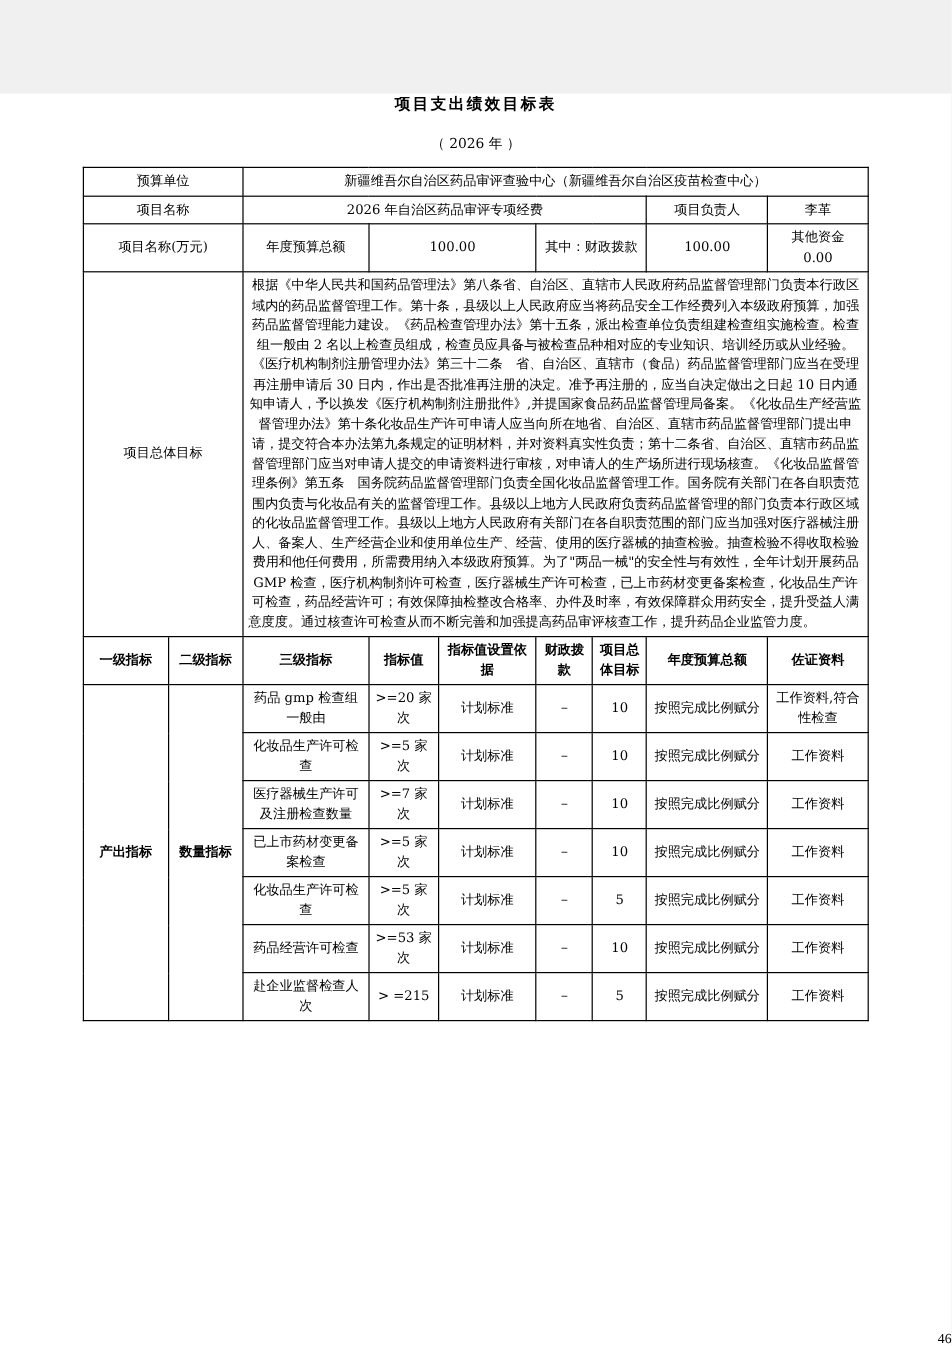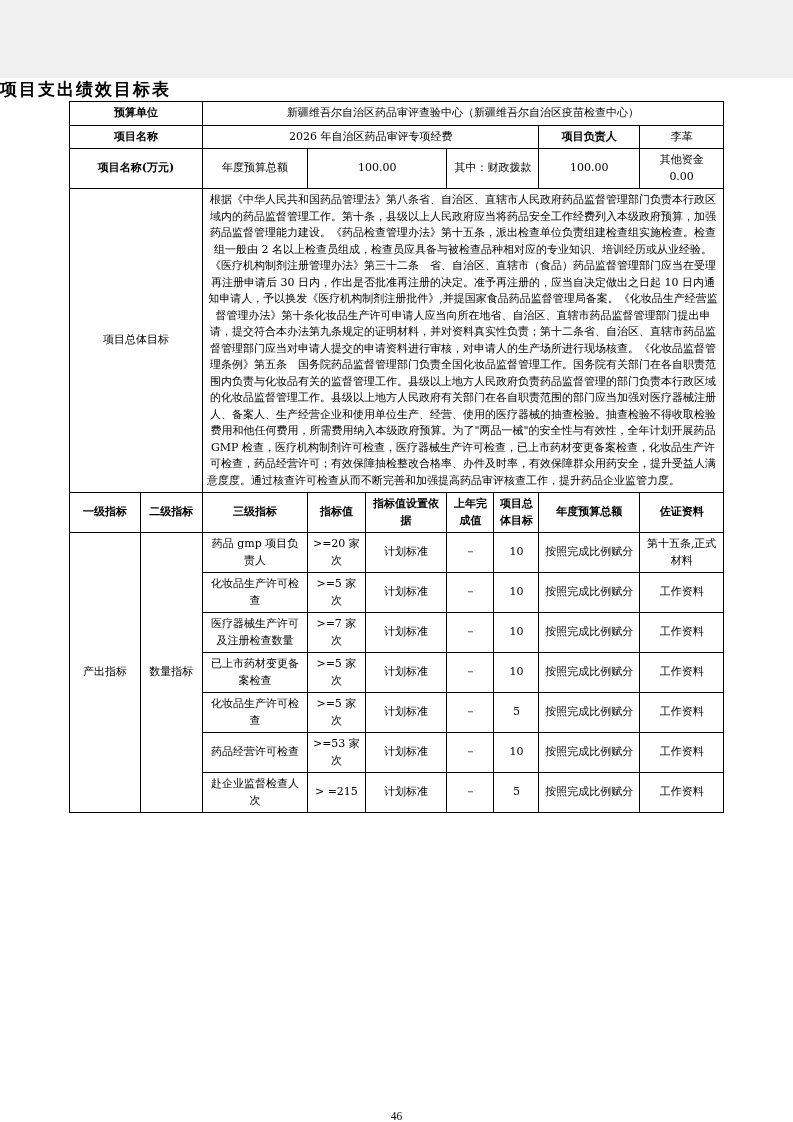--- a/index.html
+++ b/index.html
@@ -11,21 +11,22 @@
     width: 793px;
     height: 1122px;
     background: #ffffff;
     margin: 0 auto;
     position: relative;
     box-sizing: border-box;
     font-family: "DejaVu Serif", "Liberation Serif", serif;
     color: #000;
   }
   .doc-title {
-    font-size: 17px;
+    text-align: center;
+    font-size: 13px;
     font-weight: bold;
     letter-spacing: 2px;
     margin-top: 78px;
     font-family: "DejaVu Serif", "Liberation Serif", serif;
   }
   .doc-year {
     text-align: center;
     font-size: 11.5px;
     margin-top: 16px;
     margin-bottom: 12px;
@@ -38,21 +39,21 @@
   }
   table.main td {
     border: 1px solid #000;
     padding: 3px 4px;
     font-size: 11px;
     vertical-align: middle;
     text-align: center;
     line-height: 1.5;
   }
   td.lbl {
-    font-weight: bold;
+    font-weight: normal;
     font-size: 11.5px;
   }
   td.goal-label {
     font-weight: normal;
     font-size: 11.5px;
     vertical-align: middle;
     width: 66px;
   }
   td.goal-text {
     text-align: justify;
@@ -64,41 +65,42 @@
   }
   td.hdr {
     font-weight: bold;
     font-size: 11.5px;
   }
   td.idx-name {
     text-align: center;
     font-size: 11px;
   }
   .vert-label {
-    font-weight: normal;
+    font-weight: bold;
     font-size: 11.5px;
     line-height: 1.35;
     margin-top: 24px;
   }
   .pageno {
     position: absolute;
     bottom: 78px;
     left: 0;
     right: 0;
-    text-align: center;
+    text-align: right;
     font-size: 11.5px;
     font-family: "Liberation Serif", serif;
   }
 </style>
 </head>
 <body>
 
 <div class="page">
 
   <div class="doc-title">项目支出绩效目标表</div>
+  <div class="doc-year">（ 2026 年 ）</div>
 
   <table class="main">
     <colgroup>
       <col style="width:66px">
       <col style="width:58px">
       <col style="width:98px">
       <col style="width:54px">
       <col style="width:76px">
       <col style="width:44px">
       <col style="width:42px">
@@ -135,36 +137,36 @@
       <td class="goal-label" colspan="2">项目总体目标</td>
       <td class="goal-text" colspan="7">根据《中华人民共和国药品管理法》第八条省、自治区、直辖市人民政府药品监督管理部门负责本行政区域内的药品监督管理工作。第十条，县级以上人民政府应当将药品安全工作经费列入本级政府预算，加强药品监督管理能力建设。《药品检查管理办法》第十五条，派出检查单位负责组建检查组实施检查。检查组一般由 2 名以上检查员组成，检查员应具备与被检查品种相对应的专业知识、培训经历或从业经验。《医疗机构制剂注册管理办法》第三十二条　省、自治区、直辖市（食品）药品监督管理部门应当在受理再注册申请后 30 日内，作出是否批准再注册的决定。准予再注册的，应当自决定做出之日起 10 日内通知申请人，予以换发《医疗机构制剂注册批件》,并提国家食品药品监督管理局备案。《化妆品生产经营监督管理办法》第十条化妆品生产许可申请人应当向所在地省、自治区、直辖市药品监督管理部门提出申请，提交符合本办法第九条规定的证明材料，并对资料真实性负责；第十二条省、自治区、直辖市药品监督管理部门应当对申请人提交的申请资料进行审核，对申请人的生产场所进行现场核查。《化妆品监督管理条例》第五条　国务院药品监督管理部门负责全国化妆品监督管理工作。国务院有关部门在各自职责范围内负责与化妆品有关的监督管理工作。县级以上地方人民政府负责药品监督管理的部门负责本行政区域的化妆品监督管理工作。县级以上地方人民政府有关部门在各自职责范围的部门应当加强对医疗器械注册人、备案人、生产经营企业和使用单位生产、经营、使用的医疗器械的抽查检验。抽查检验不得收取检验费用和他任何费用，所需费用纳入本级政府预算。为了"两品一械"的安全性与有效性，全年计划开展药品 GMP 检查，医疗机构制剂许可检查，医疗器械生产许可检查，已上市药材变更备案检查，化妆品生产许可检查，药品经营许可；有效保障抽检整改合格率、办件及时率，有效保障群众用药安全，提升受益人满意度度。通过核查许可检查从而不断完善和加强提高药品审评核查工作，提升药品企业监管力度。</td>
     </tr>
 
     <tr>
       <td class="hdr">一级指标</td>
       <td class="hdr">二级指标</td>
       <td class="hdr">三级指标</td>
       <td class="hdr">指标值</td>
       <td class="hdr">指标值设置依据</td>
-      <td class="hdr">上年完成值</td>
+      <td class="hdr">财政拨款</td>
       <td class="hdr">项目总体目标</td>
       <td class="hdr">年度预算总额</td>
       <td class="hdr">佐证资料</td>
     </tr>
 
     <tr>
       <td class="vert-label" rowspan="7">产出指标</td>
       <td class="vert-label" rowspan="7">数量指标</td>
-      <td class="idx-name">药品 gmp 项目负责人</td>
+      <td class="idx-name">药品 gmp 检查组一般由</td>
       <td>&gt;=20 家次</td>
       <td>计划标准</td>
       <td>－</td>
       <td>10</td>
       <td>按照完成比例赋分</td>
-      <td>第十五条,正式材料</td>
+      <td>工作资料,符合性检查</td>
     </tr>
 
     <tr>
       <td class="idx-name">化妆品生产许可检查</td>
       <td>&gt;=5 家次</td>
       <td>计划标准</td>
       <td>－</td>
       <td>10</td>
       <td>按照完成比例赋分</td>
       <td>工作资料</td>

